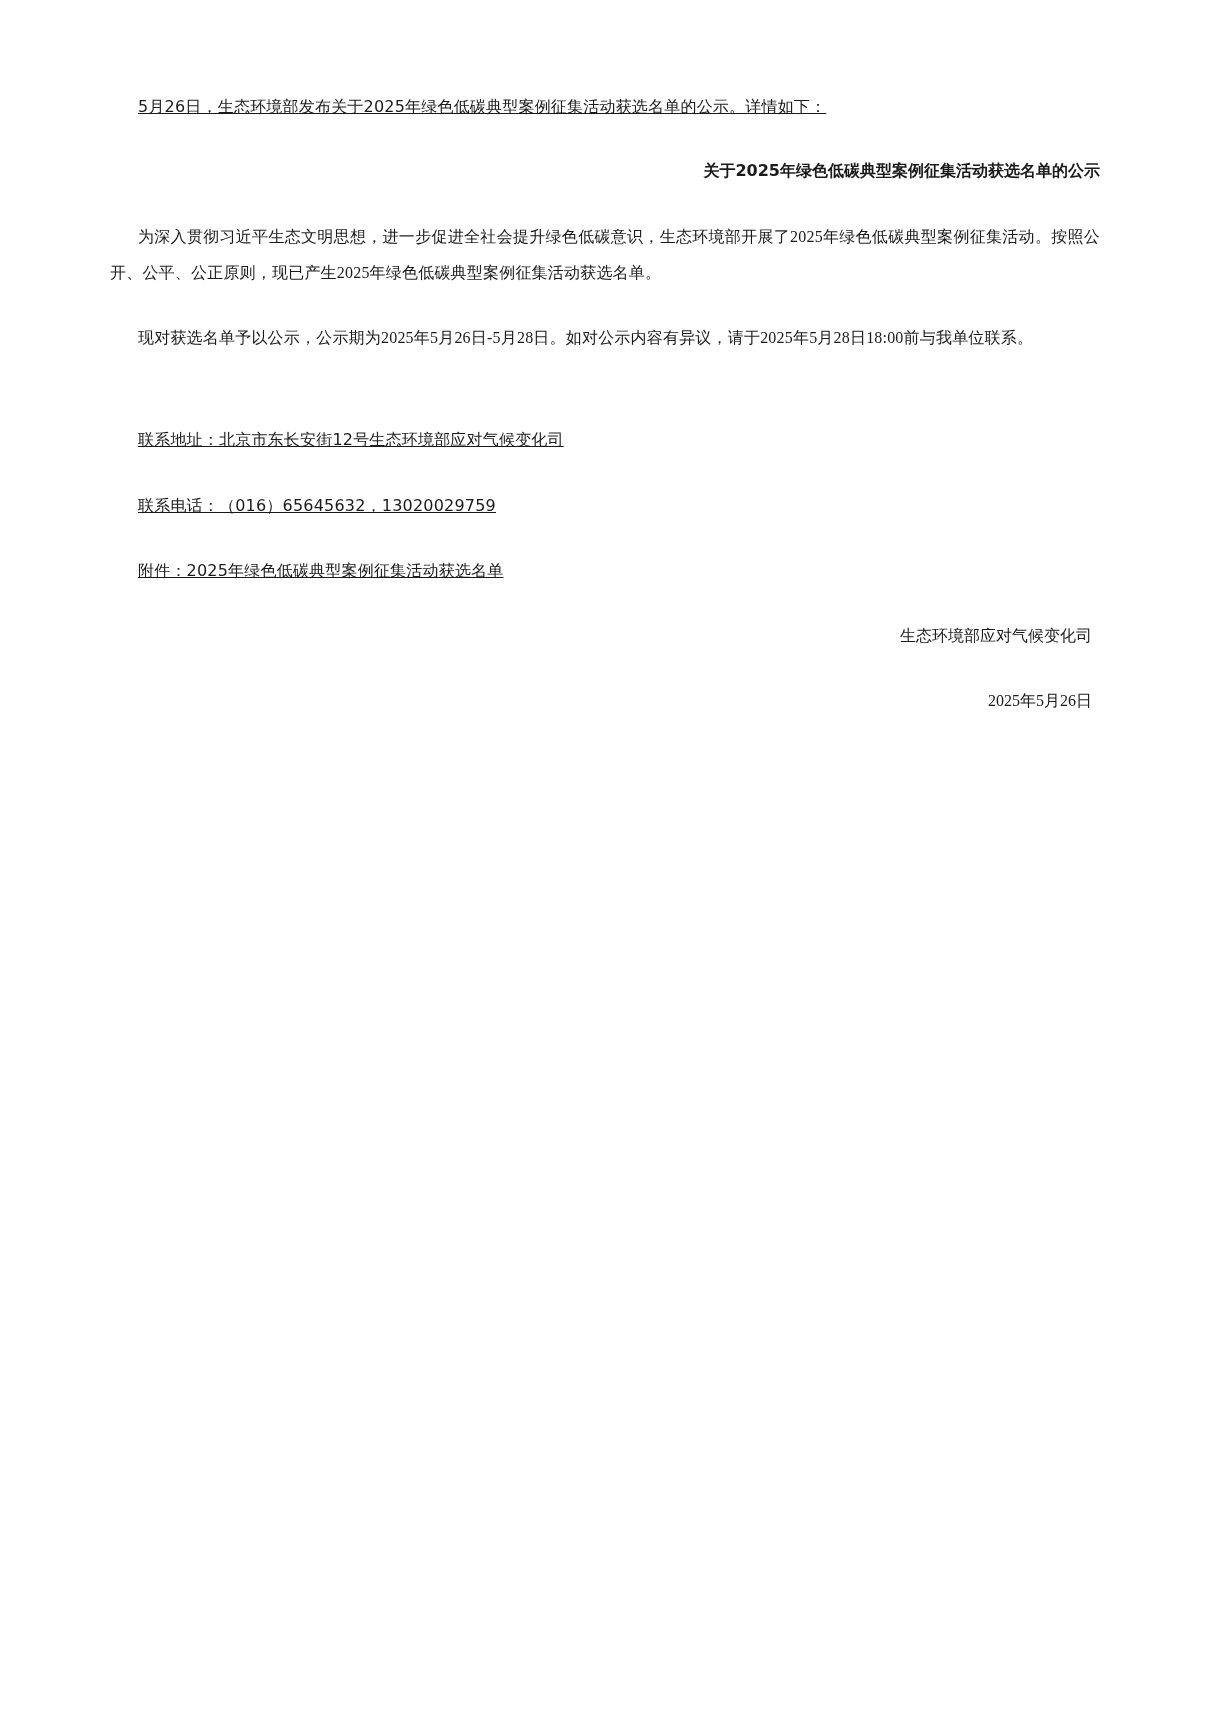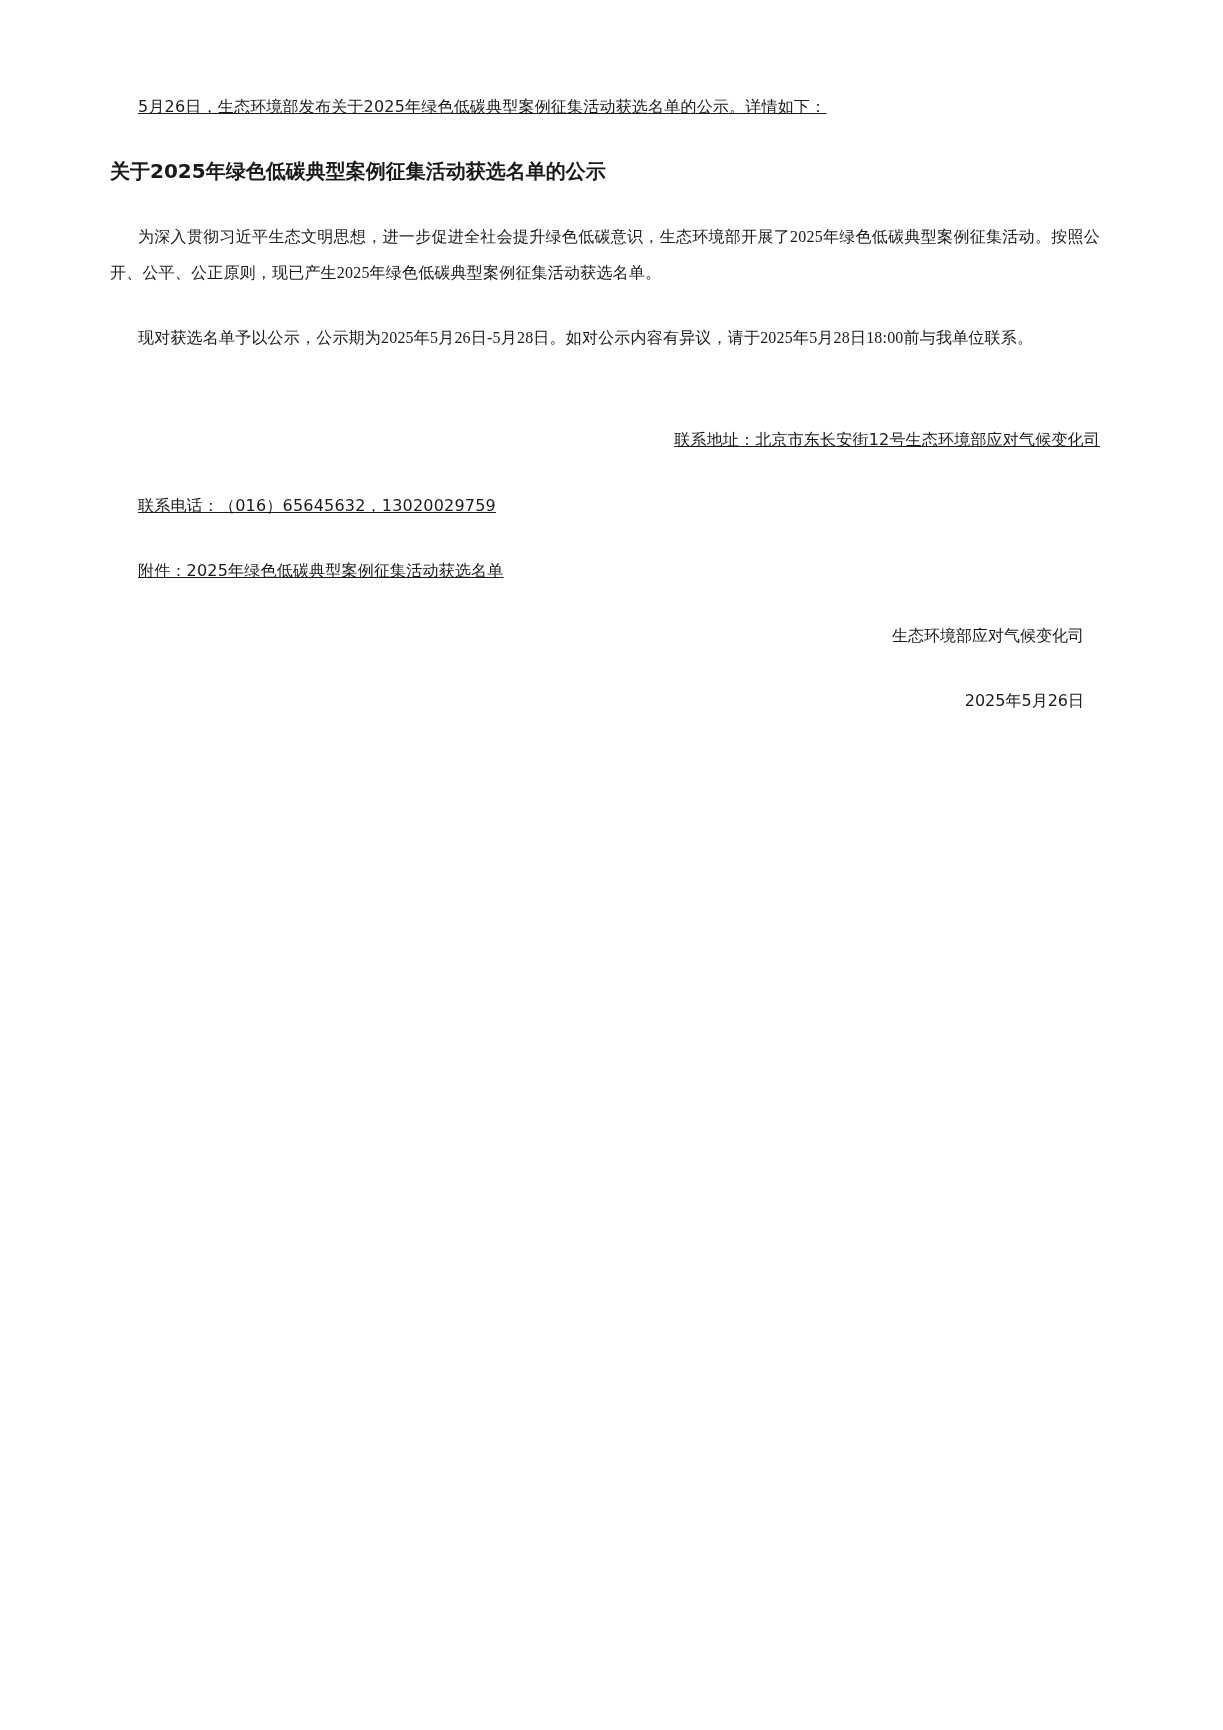--- a/index.html
+++ b/index.html
@@ -39,46 +39,47 @@
       line-height: 36px;
       text-indent: 28px;
       text-align: justify;
       letter-spacing: 0.2px;
       font-family: Liberation Serif, serif;
     }
     .title {
       position: absolute;
       left: 0;
       width: 990px;
-      text-align: left;
+      text-align: right;
       font-weight: bold;
       line-height: 20px;
-      font-size: 20px;
+      font-size: 16px;
     }
     .right {
       position: absolute;
-      right: 16px;
+      right: 8px;
       text-align: right;
       line-height: 20px;
       white-space: nowrap;
+      font-family: Liberation Serif, serif;
     }
   </style>
 </head>
 <body>
 
 <div class="page">
   <div class="line indent" style="top:97px;">5月26日，生态环境部发布关于2025年绿色低碳典型案例征集活动获选名单的公示。详情如下：</div>
 
   <div class="title" style="top:161px;">关于2025年绿色低碳典型案例征集活动获选名单的公示</div>
 
   <div class="para" style="top:219px;">为深入贯彻习近平生态文明思想，进一步促进全社会提升绿色低碳意识，生态环境部开展了2025年绿色低碳典型案例征集活动。按照公开、公平、公正原则，现已产生2025年绿色低碳典型案例征集活动获选名单。</div>
 
   <div class="para" style="top:320px;">现对获选名单予以公示，公示期为2025年5月26日-5月28日。如对公示内容有异议，请于2025年5月28日18:00前与我单位联系。</div>
 
-  <div class="line indent" style="top:430px;text-align:right;">联系地址：北京市东长安街12号生态环境部应对气候变化司</div>
+  <div class="line indent" style="top:430px;">联系地址：北京市东长安街12号生态环境部应对气候变化司</div>
 
   <div class="line indent" style="top:496px;">联系电话：（016）65645632，13020029759</div>
 
   <div class="line indent" style="top:561px;">附件：2025年绿色低碳典型案例征集活动获选名单</div>
 
   <div class="right" style="top:626px;">生态环境部应对气候变化司</div>
 
   <div class="right" style="top:691px;">2025年5月26日</div>
 </div>
 

